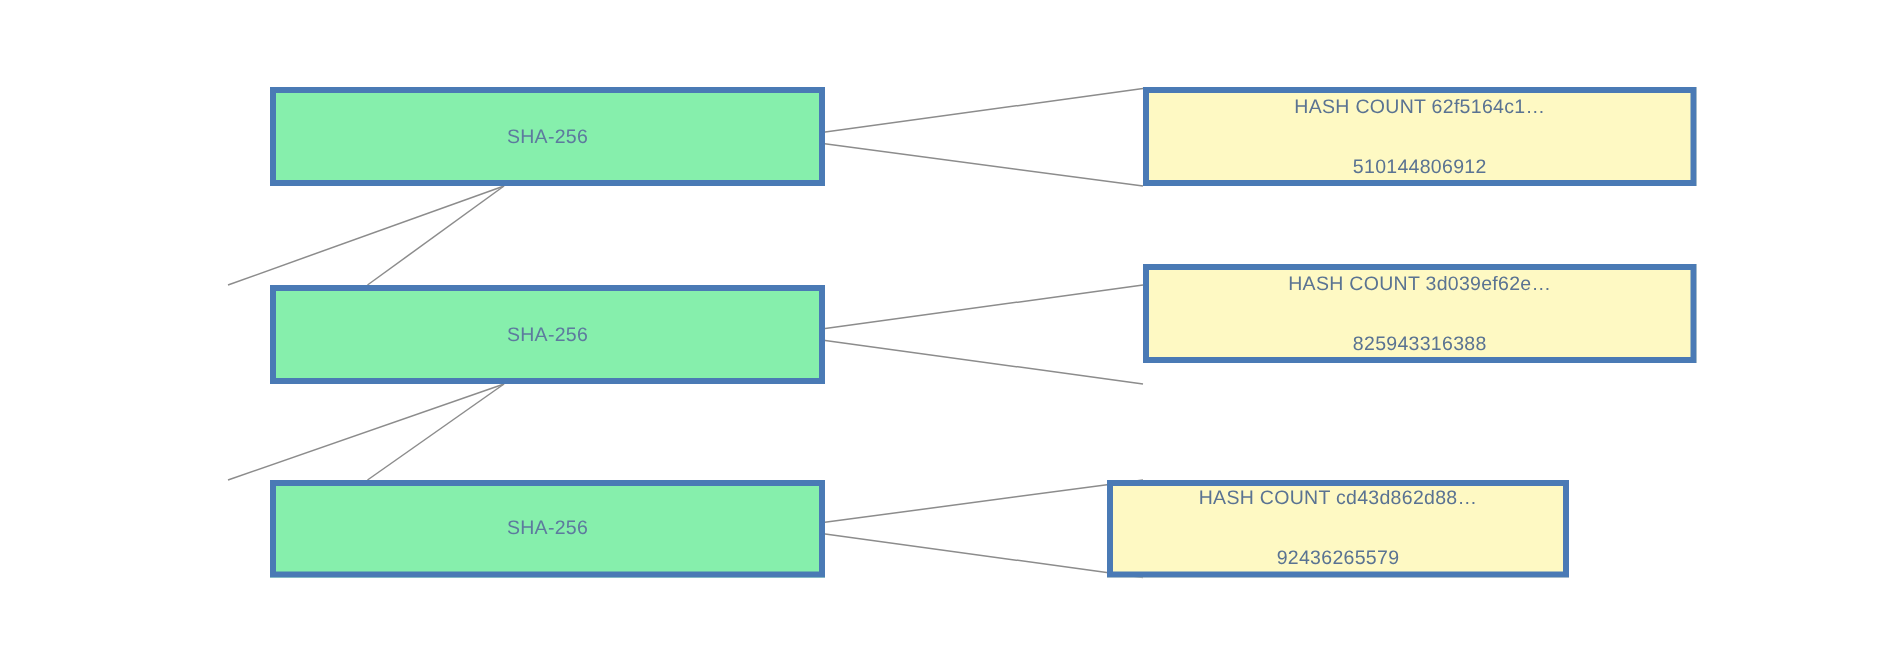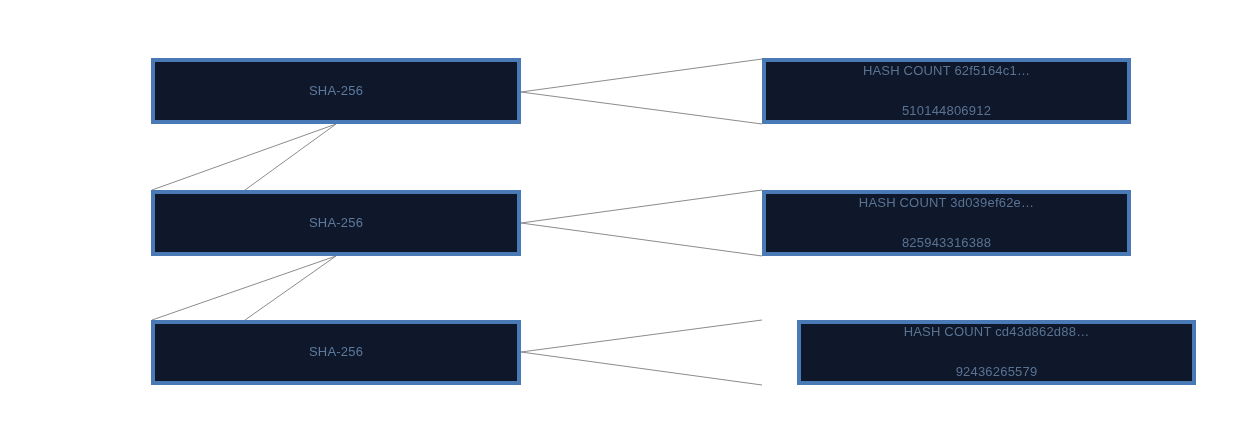--- a/index.html
+++ b/index.html
@@ -27,24 +27,25 @@
     position: absolute;
     box-sizing: border-box;
     border: 4px solid #4a7ab5;
     display: flex;
     flex-direction: column;
     align-items: center;
     justify-content: center;
     text-align: center;
   }
   .node-hash {
-    background: #0f172a;
+    background: #86efac;
+    margin-left: 29px;
   }
   .node-count {
-    background: #0f172a;
+    background: #fef9c3;
   }
   .node-label {
     font-size: 13px;
     color: #5d7a9e;
     letter-spacing: 0.2px;
     line-height: 1.45;
     white-space: nowrap;
   }
   .node-count .node-label {
     color: #5a7392;
@@ -83,27 +84,27 @@
 
   <div class="node node-count" style="left:762px; top:58px; width:369px; height:66px;">
     <span class="node-label line-1">HASH COUNT 62f5164c1…</span>
     <span class="node-label line-2">510144806912</span>
   </div>
 
   <div class="node node-hash" style="left:151px; top:190px; width:370px; height:66px;">
     <span class="node-label">SHA-256</span>
   </div>
 
-  <div class="node node-count" style="left:762px; top:190px; width:369px; height:66px;">
+  <div class="node node-count" style="left:762px; top:176px; width:369px; height:66px;">
     <span class="node-label line-1">HASH COUNT 3d039ef62e…</span>
     <span class="node-label line-2">825943316388</span>
   </div>
 
   <div class="node node-hash" style="left:151px; top:320px; width:370px; height:65px;">
     <span class="node-label">SHA-256</span>
   </div>
 
-  <div class="node node-count" style="left:797px; top:320px; width:399px; height:65px;">
+  <div class="node node-count" style="left:738px; top:320px; width:308px; height:65px;">
     <span class="node-label line-1">HASH COUNT cd43d862d88…</span>
     <span class="node-label line-2">92436265579</span>
   </div>
 
 </div>
 
 </body></html>

